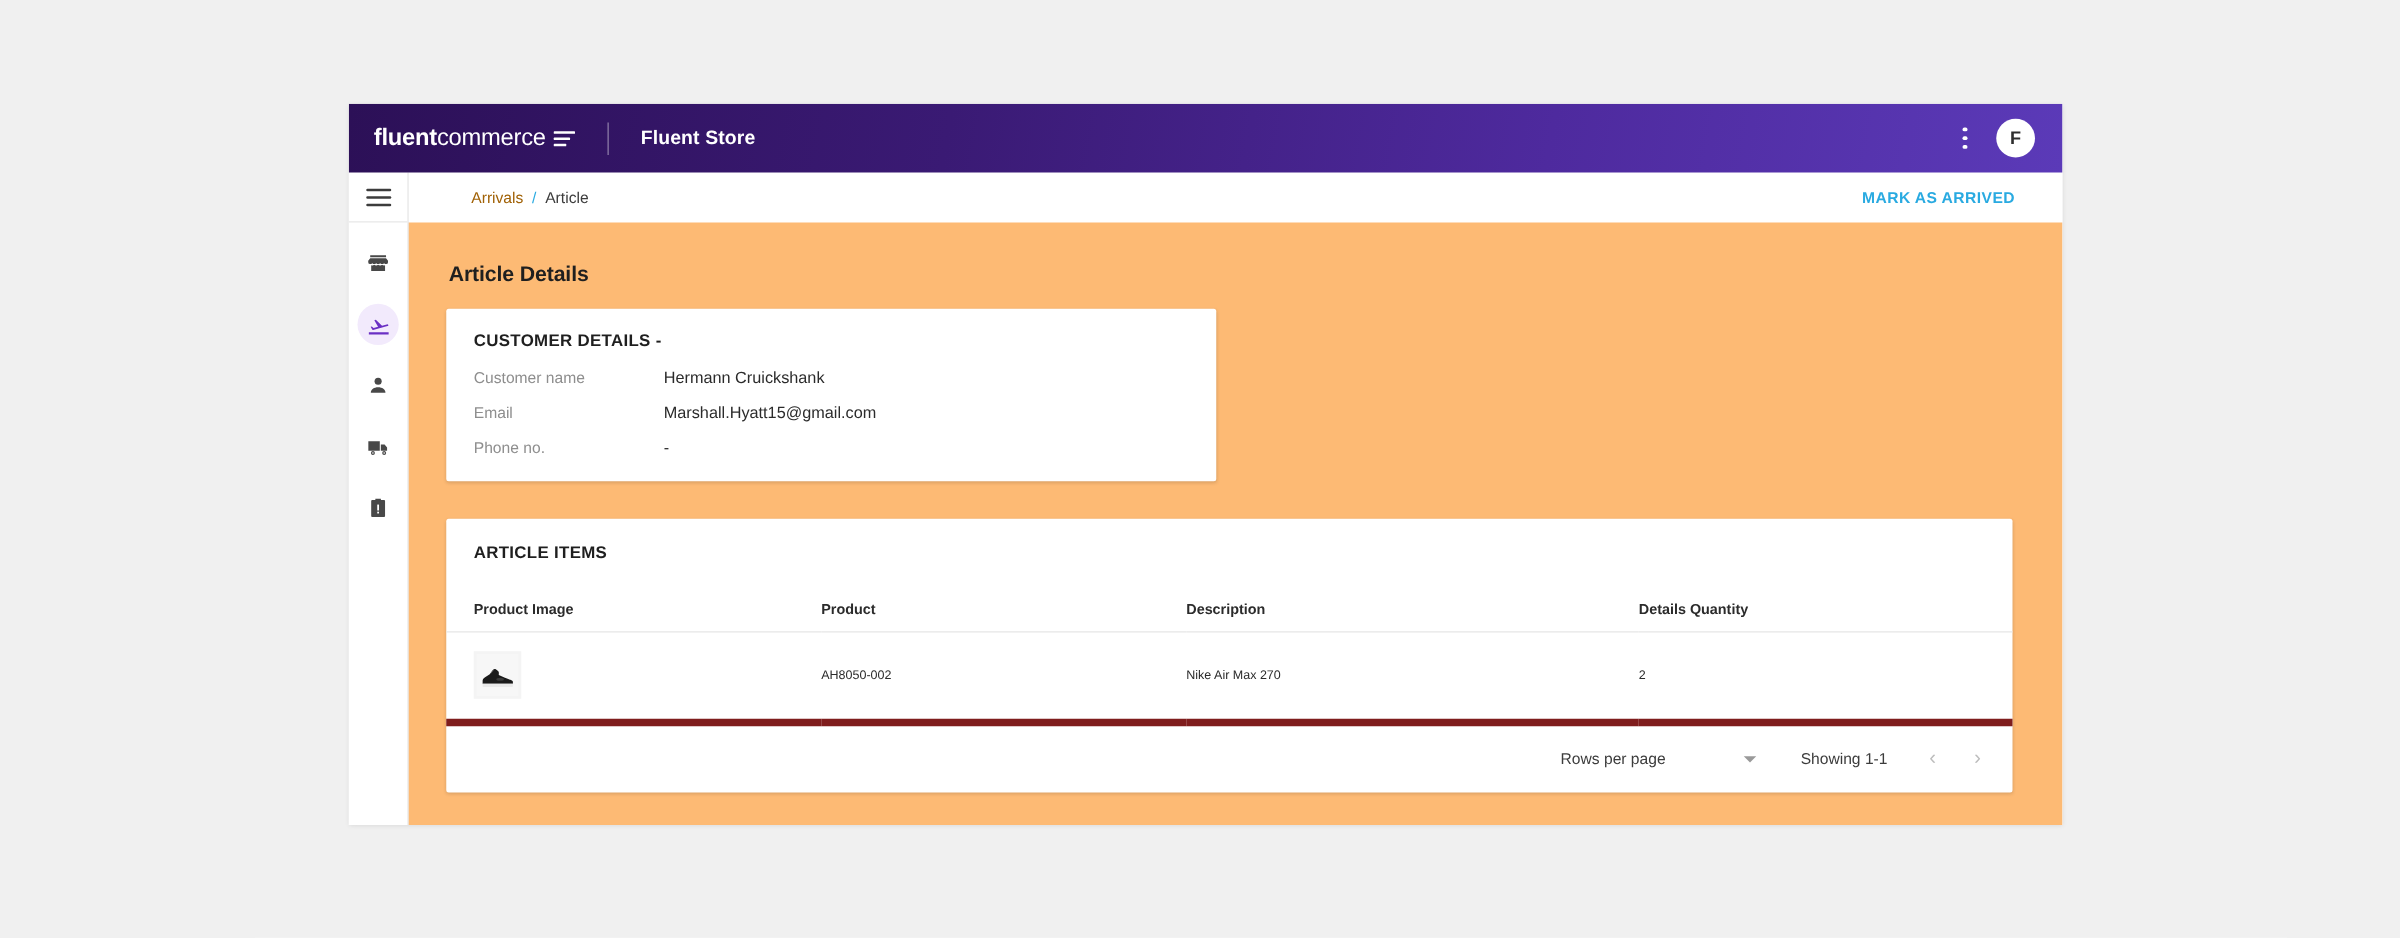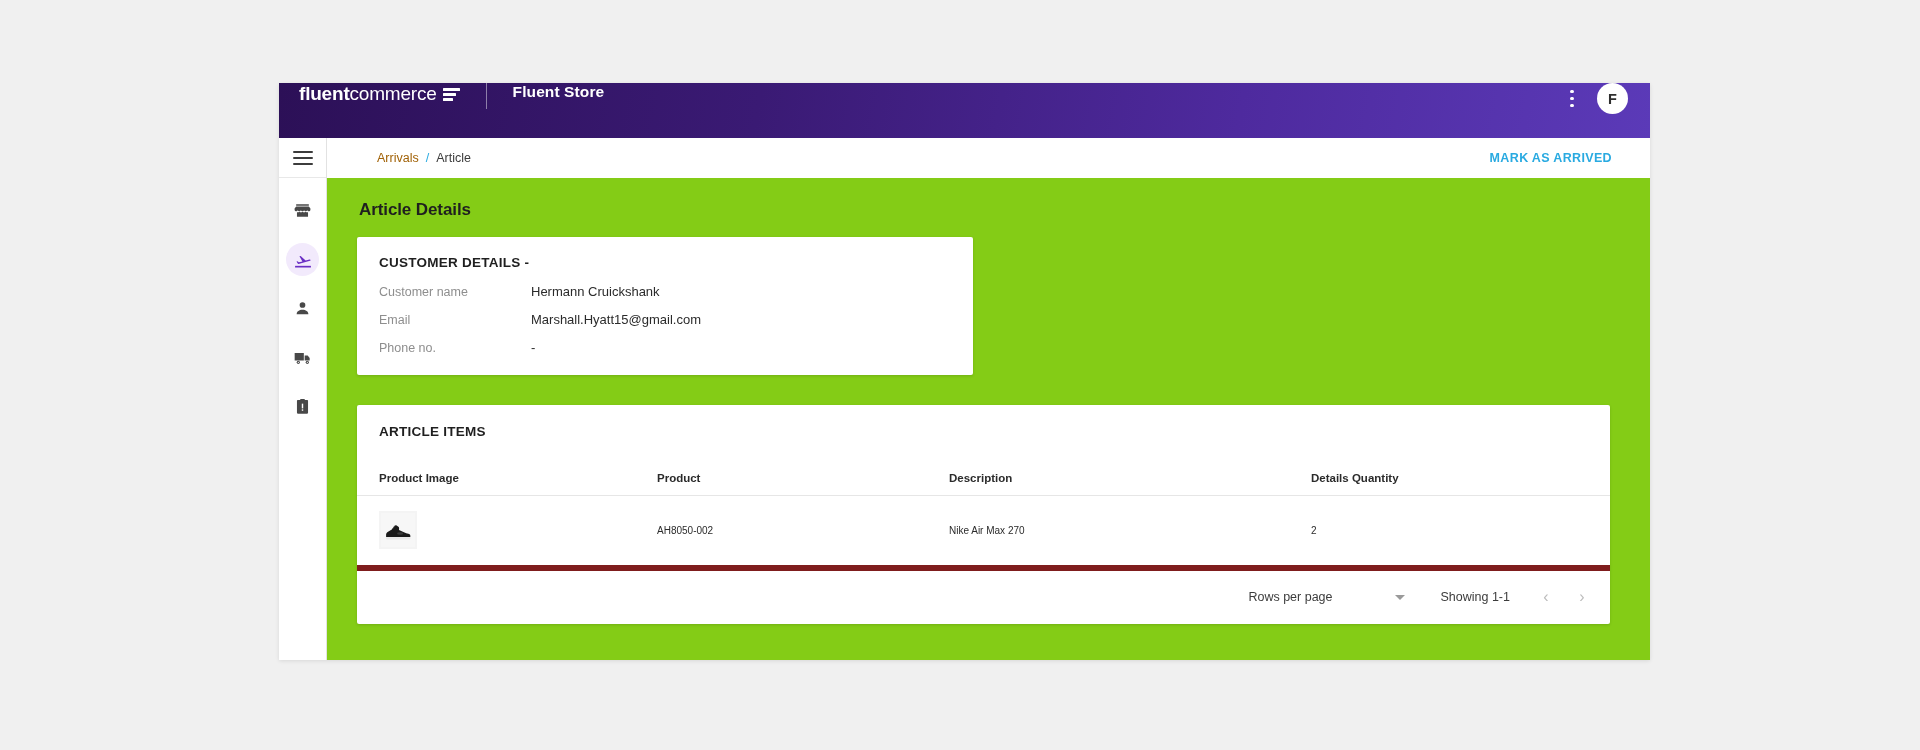--- a/index.html
+++ b/index.html
@@ -30,21 +30,21 @@
     box-shadow: 0 1px 4px rgba(0,0,0,0.10);
     overflow: hidden;
   }
 
   
   .topbar {
     position: relative;
     height: 55px;
     background: linear-gradient(100deg, #2c1057 0%, #3a1a74 35%, #4e2a9e 70%, #5b3ab8 100%);
     display: flex;
-    align-items: flex-start;
+    align-items: center;
     padding: 0 22px 0 20px;
   }
 
   .logo-wrap {
     display: flex;
     align-items: center;
     gap: 3px;
   }
   .logo-text {
     color: #ffffff;
@@ -217,22 +217,22 @@
     margin-left: auto;
     color: #29aae1;
     font-size: 12.5px;
     font-weight: 600;
     letter-spacing: 0.35px;
     cursor: pointer;
   }
 
   .content {
     flex: 1;
-    background: #84cc16;
-    padding: 18px 30px 0 30px;
+    background: #fdba74;
+    padding: 28px 30px 0 30px;
     overflow: hidden;
   }
 
   .page-title {
     font-size: 17px;
     font-weight: 700;
     color: #1f1f1f;
     margin: 4px 0 17px 2px;
     letter-spacing: -0.1px;
   }

